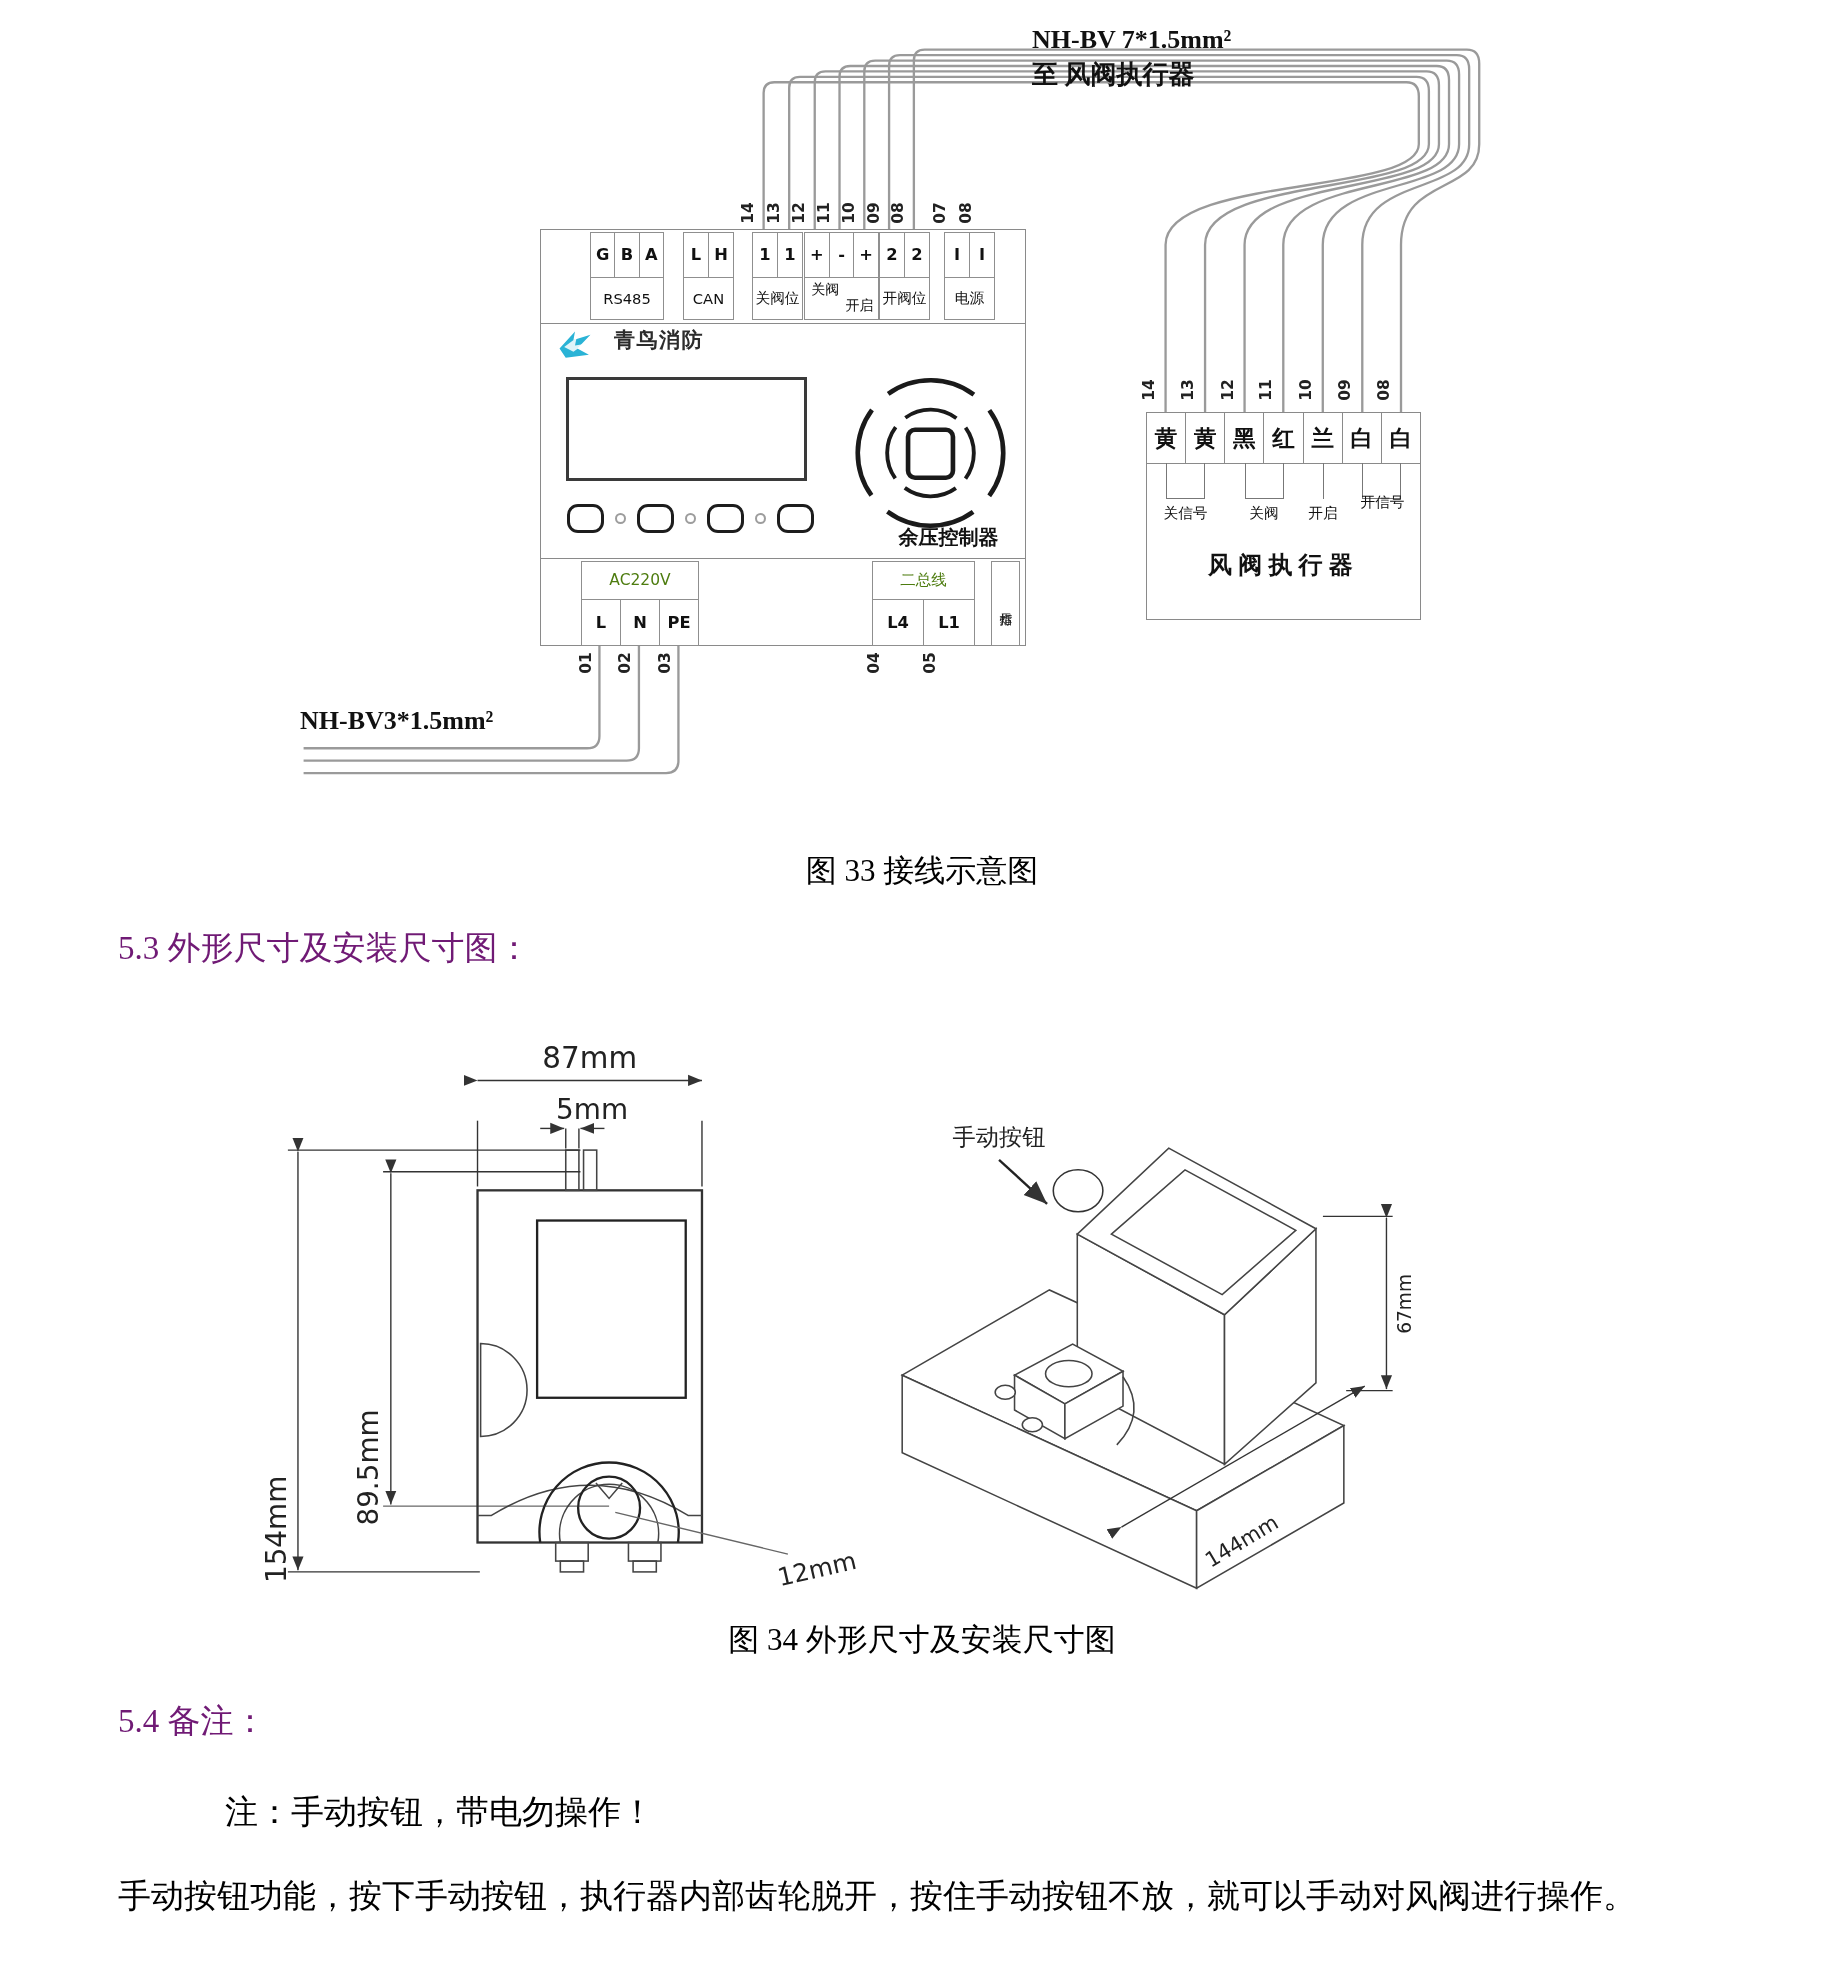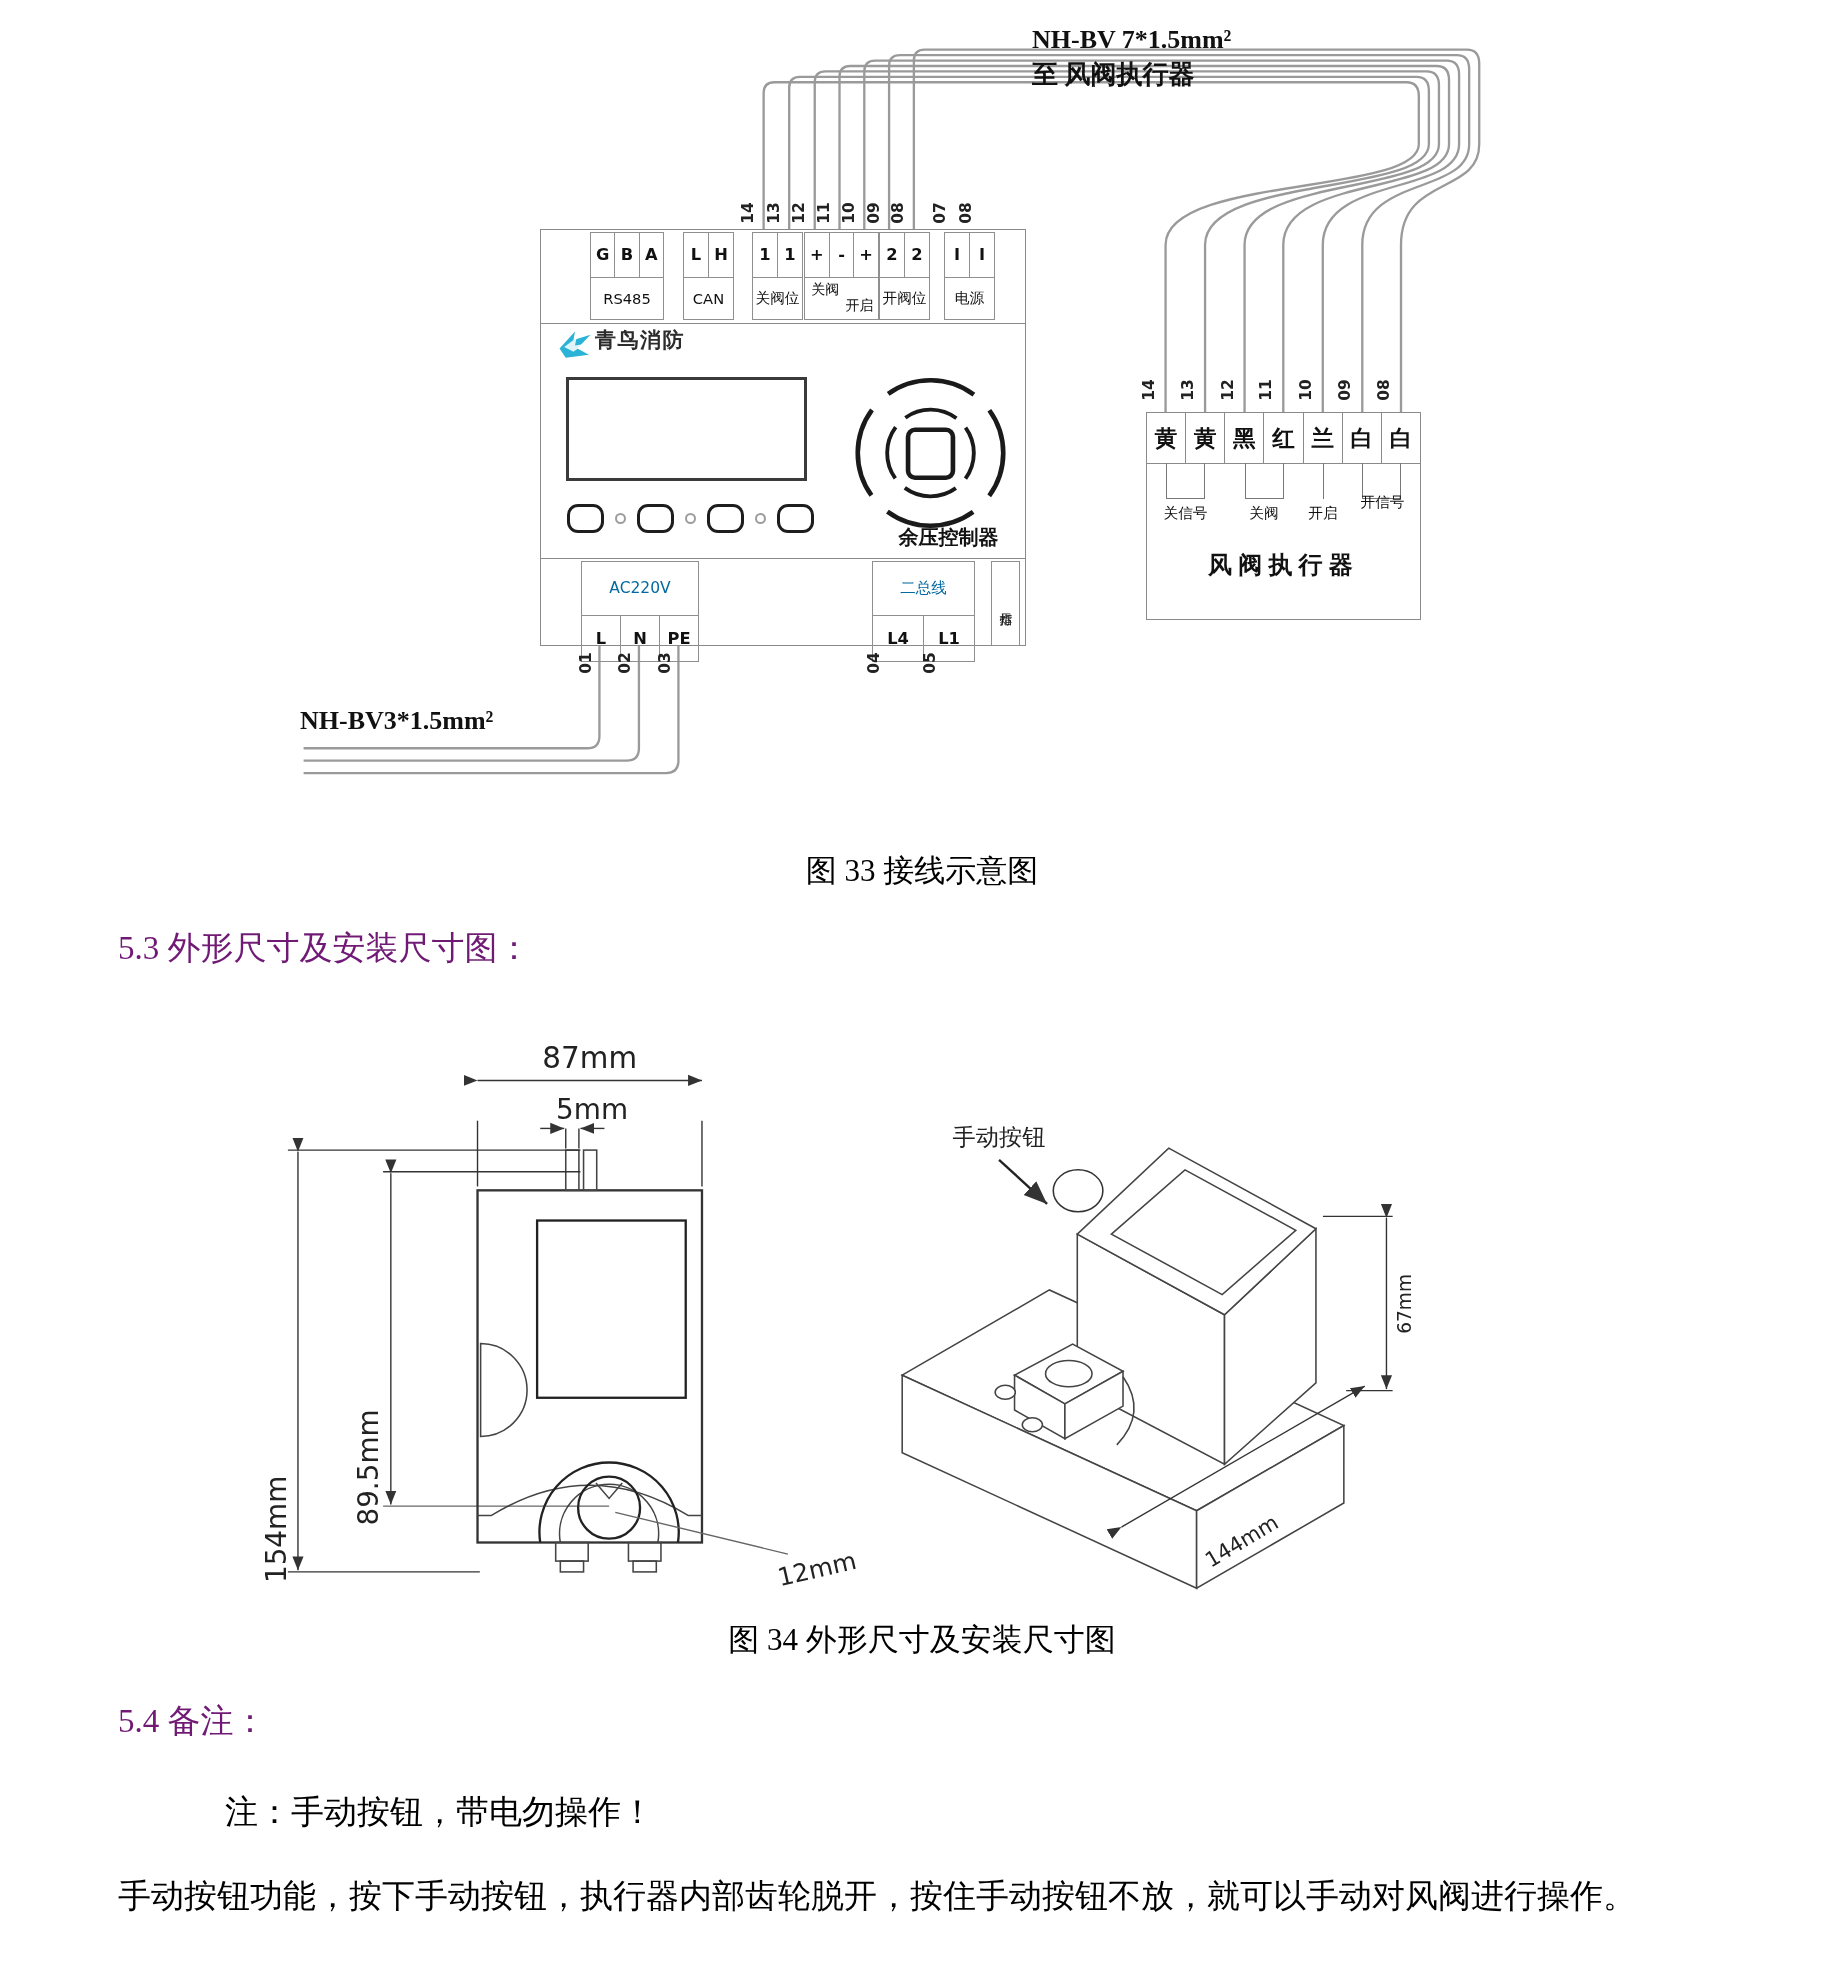--- a/index.html
+++ b/index.html
@@ -13,33 +13,33 @@
   .tcells{display:flex;height:46px;border:1.5px solid #8f8f8f;box-sizing:border-box;background:#fff;}
   .tcells .cell{flex:1;display:flex;align-items:center;justify-content:center;
     font:700 16.3px "DejaVu Sans",sans-serif;color:#111;}
   .tcells .cell + .cell{border-left:1.5px solid #8f8f8f;}
   .tlabel{height:42px;border:1.5px solid #8f8f8f;border-top:none;box-sizing:border-box;
     display:flex;align-items:center;justify-content:center;font:400 14.7px "DejaVu Sans",sans-serif;color:#111;}
   .tlabel2{position:relative;}
   .tlabel2 .l1{position:absolute;left:6.2px;top:3.1px;font:400 14px "DejaVu Sans",sans-serif;}
   .tlabel2 .l2{position:absolute;right:4.6px;bottom:3.1px;font:400 14px "DejaVu Sans",sans-serif;}
   .bgroup{position:absolute;}
-  .blabel{height:55px;border:1.5px solid #8f8f8f;box-sizing:border-box;display:flex;align-items:center;
-    justify-content:center;font:400 15.5px "DejaVu Sans",sans-serif;color:#0369a1;}
+  .blabel{height:39px;border:1.5px solid #8f8f8f;box-sizing:border-box;display:flex;align-items:center;
+    justify-content:center;font:400 15.5px "DejaVu Sans",sans-serif;color:#4d7c0f;}
   .bcells{display:flex;height:46px;border:1.5px solid #8f8f8f;border-top:none;box-sizing:border-box;}
   .bcells .cell{flex:1;display:flex;align-items:center;justify-content:center;
     font:700 16.3px "DejaVu Sans",sans-serif;color:#111;}
   .bcells .cell + .cell{border-left:1.5px solid #8f8f8f;}
   .rnum{position:absolute;width:28px;text-align:center;font:700 15.5px "DejaVu Sans",sans-serif;
     color:#222;transform:rotate(-90deg);}
   .lcd{position:absolute;border:3.1px solid #3a3a3a;background:#fff;}
   .btnrow{position:absolute;display:flex;align-items:center;gap:11px;}
   .pbtn{width:37px;height:29px;border:3.1px solid #1d1d1d;border-radius:11px;background:#fff;box-sizing:border-box;}
   .led{width:11px;height:11px;border:2.3px solid #9d9d9d;border-radius:50%;box-sizing:border-box;background:#fff;}
-  .brand{position:absolute;display:flex;align-items:flex-start;gap:3px;}
+  .brand{position:absolute;display:flex;align-items:flex-start;gap:22px;}
   .brand-text{font:700 21px "DejaVu Sans",sans-serif;color:#2c2c2c;letter-spacing:1.5px;line-height:1;}
   .model{position:absolute;font:700 20px "DejaVu Sans",sans-serif;color:#111;text-align:center;}
   .vtext{writing-mode:vertical-rl;text-orientation:upright;font:400 12.4px "DejaVu Sans",sans-serif;
     display:flex;align-items:center;justify-content:center;border:1.5px solid #8f8f8f;box-sizing:border-box;}
   
   .acells{display:flex;height:50px;border-bottom:1.5px solid #8a8a8a;}
   .acells .cell{flex:1;display:flex;align-items:center;justify-content:center;
     font:700 22.5px "Liberation Serif",serif;color:#111;}
   .acells .cell + .cell{border-left:1.5px solid #8a8a8a;}
   .bracket{position:absolute;height:36px;border-left:1.5px solid #777;border-right:1.5px solid #777;

